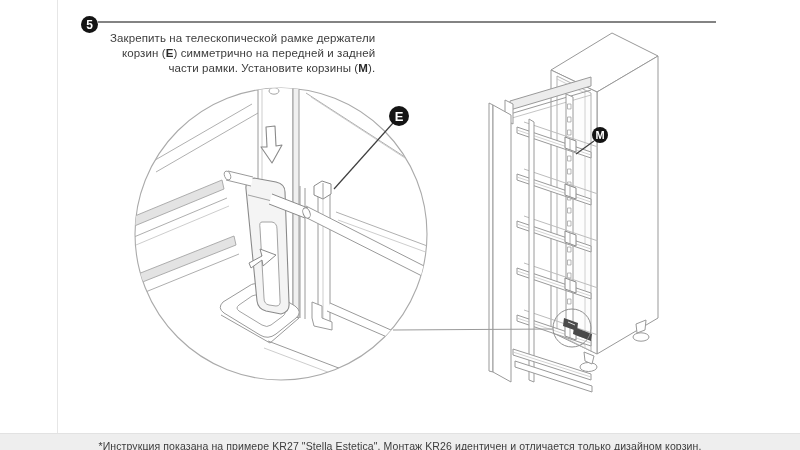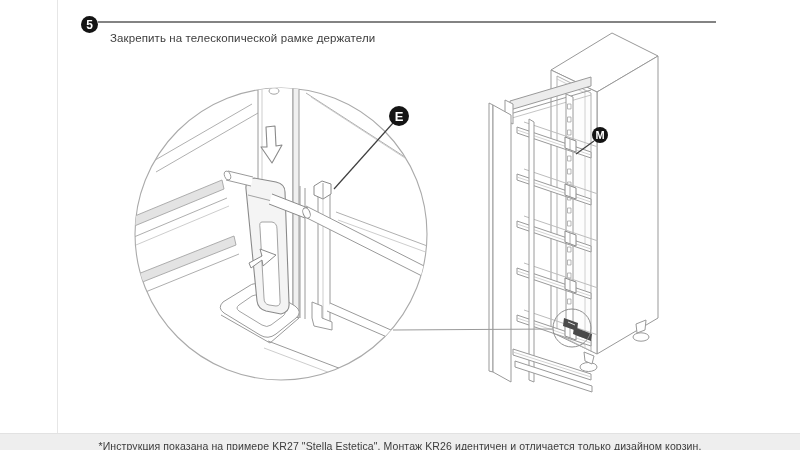--- a/index.html
+++ b/index.html
@@ -224,15 +224,17 @@
   <line x1="98" y1="22" x2="716" y2="22" stroke="#5a5a5a" stroke-width="1.3"></line>
 </svg>
 
 <div class="badge badge-step">5</div>
 
 <div class="badge badge-e">E</div>
 <div class="badge badge-m">M</div>
 
 <div class="instruction">
   <div>Закрепить на телескопической рамке держатели</div>
+  <div><span>корзин (</span><b>E</b><span>) симметрично на передней и задней</span></div>
+  <div><span>части рамки. Установите корзины (</span><b>M</b><span>).</span></div>
 </div>
 
 <div class="footnote">*Инструкция показана на примере KR27 "Stella Estetica". Монтаж KR26 идентичен и отличается только дизайном корзин.</div>
 
 </body></html>

